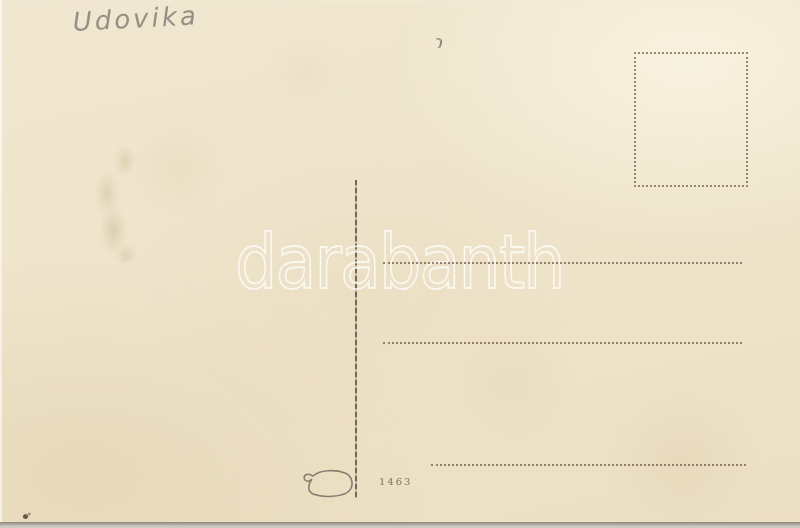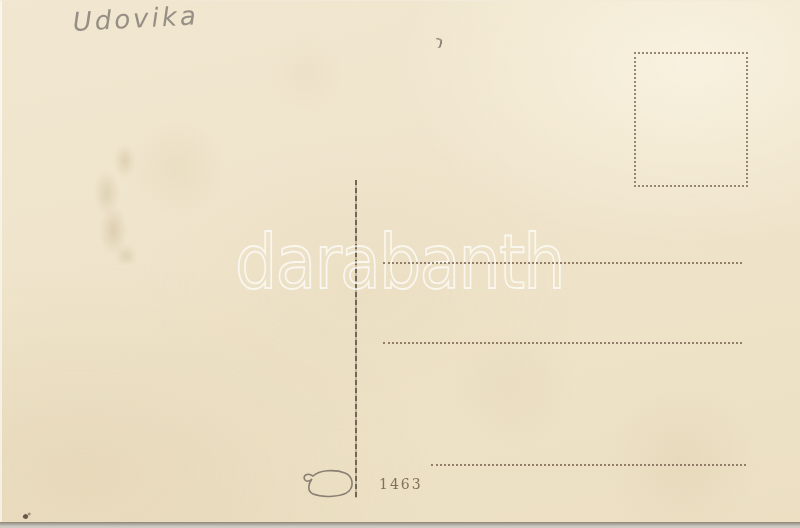--- a/index.html
+++ b/index.html
@@ -106,21 +106,21 @@
     transform-origin: left top;
     white-space: nowrap;
     pointer-events: none;
   }
   
   .plate-number {
     position: absolute;
     left: 377px;
     top: 475px;
     font-family: "DejaVu Serif", serif;
-    font-size: 14px;
+    font-size: 10px;
     letter-spacing: 2px;
     color: rgba(110,92,74,0.85);
   }
   
   .pencil-scribble {
     position: absolute;
     left: 299px;
     top: 464px;
     width: 54px;
     height: 36px;

